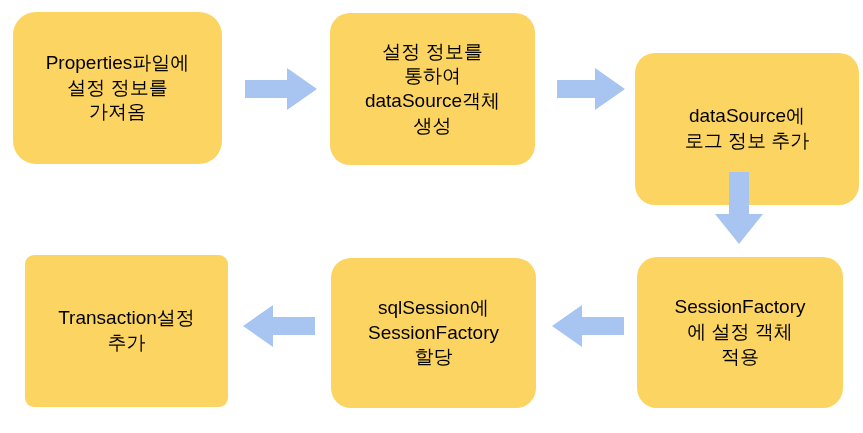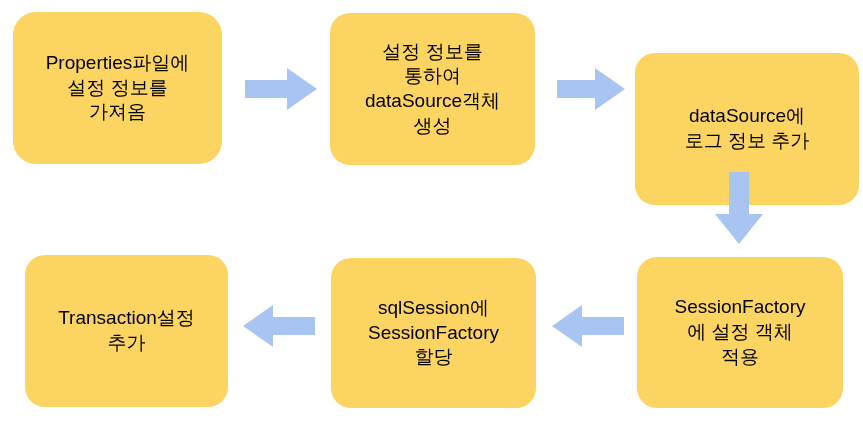--- a/index.html
+++ b/index.html
@@ -38,21 +38,21 @@
     width: 100%;
     white-space: pre-line;
   }
 
   
   #node-1 { left: 13px;  top: 12px;  width: 209px; height: 152px; border-radius: 23px; }
   #node-2 { left: 330px; top: 13px;  width: 205px; height: 152px; }
   #node-3 { left: 635px; top: 17px;  width: 224px; height: 152px; margin-top: 36px; }
   #node-4 { left: 637px; top: 257px; width: 206px; height: 151px; }
   #node-5 { left: 331px; top: 258px; width: 205px; height: 150px; text-align: center; }
-  #node-6 { left: 25px;  top: 255px; width: 203px; height: 152px; }
+  #node-6 { left: 25px;  top: 255px; width: 203px; height: 152px; border-radius: 9px; }
 
   
   .arrow {
     position: absolute;
   }
   .arrow svg { display: block; }
 
   #arrow-1 { left: 245px; top: 68px; width: 72px; height: 42px; }
   #arrow-2 { left: 557px; top: 68px; width: 68px; height: 42px; }
   #arrow-3 { left: 715px; top: 172px; width: 48px; height: 72px; }

